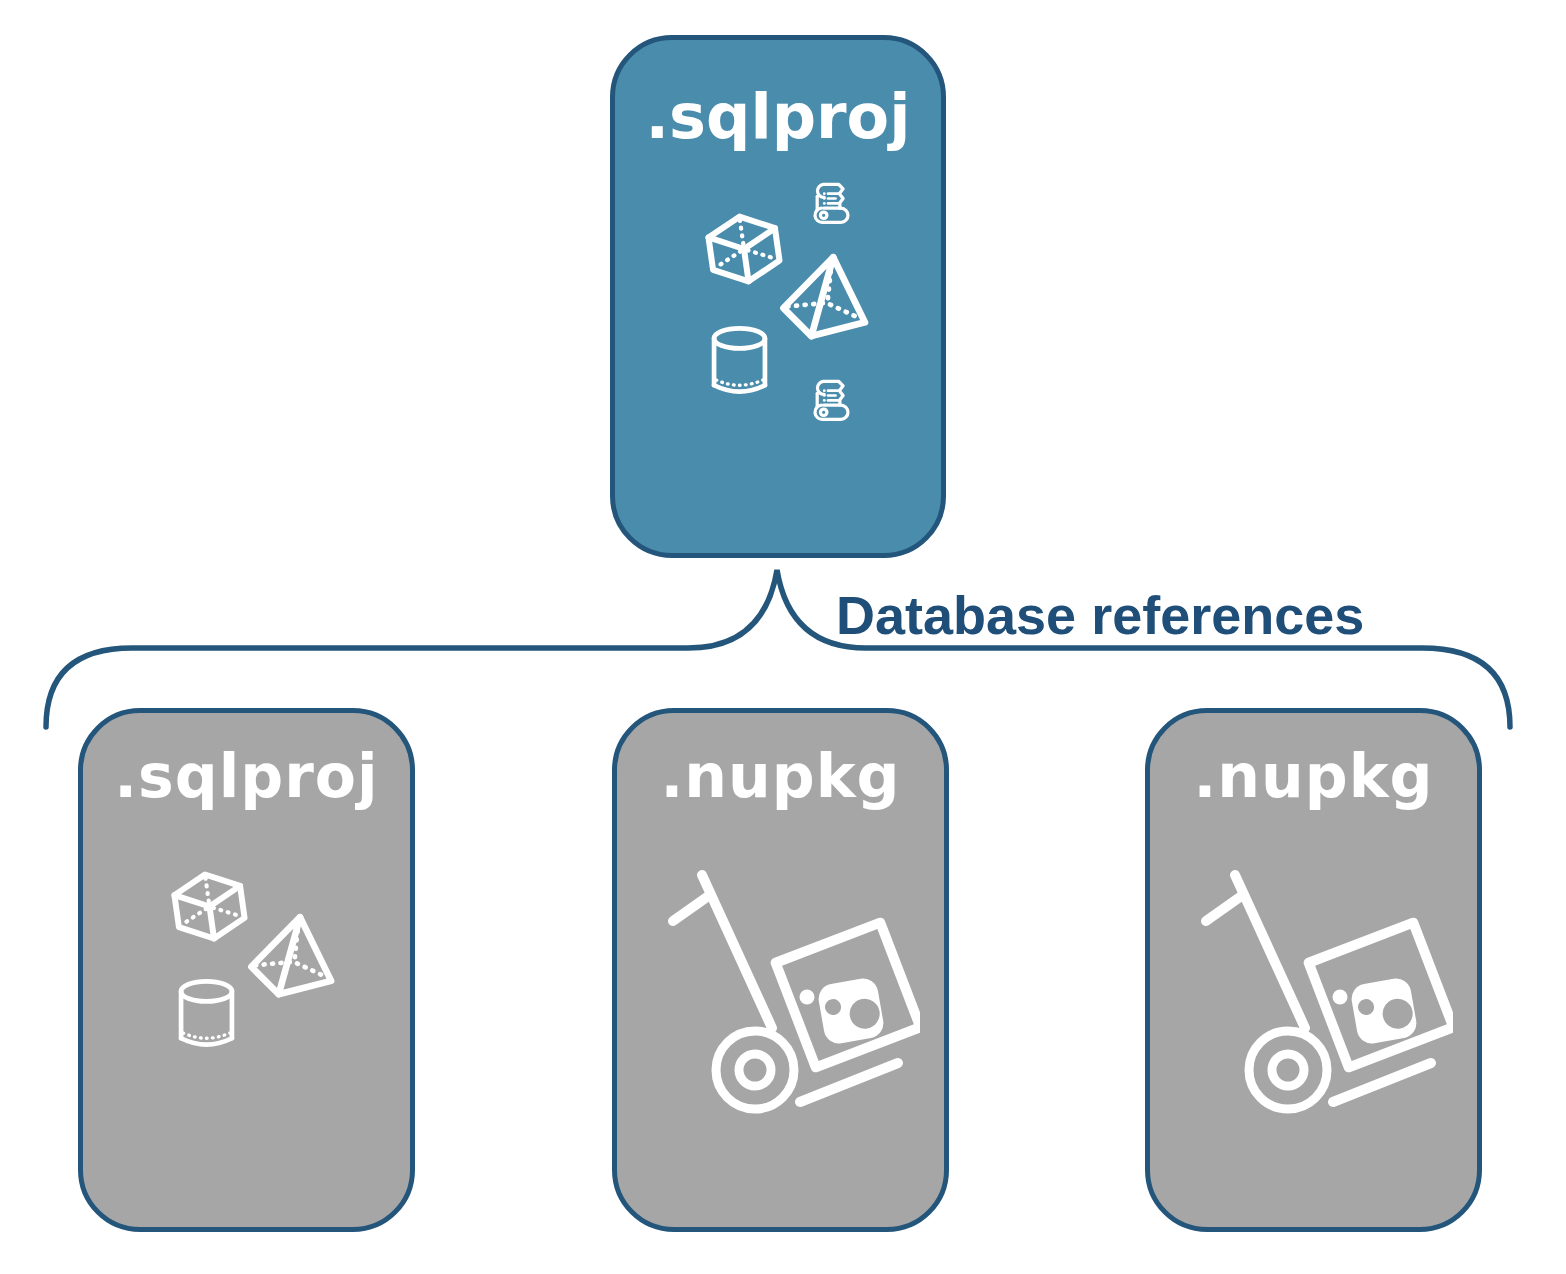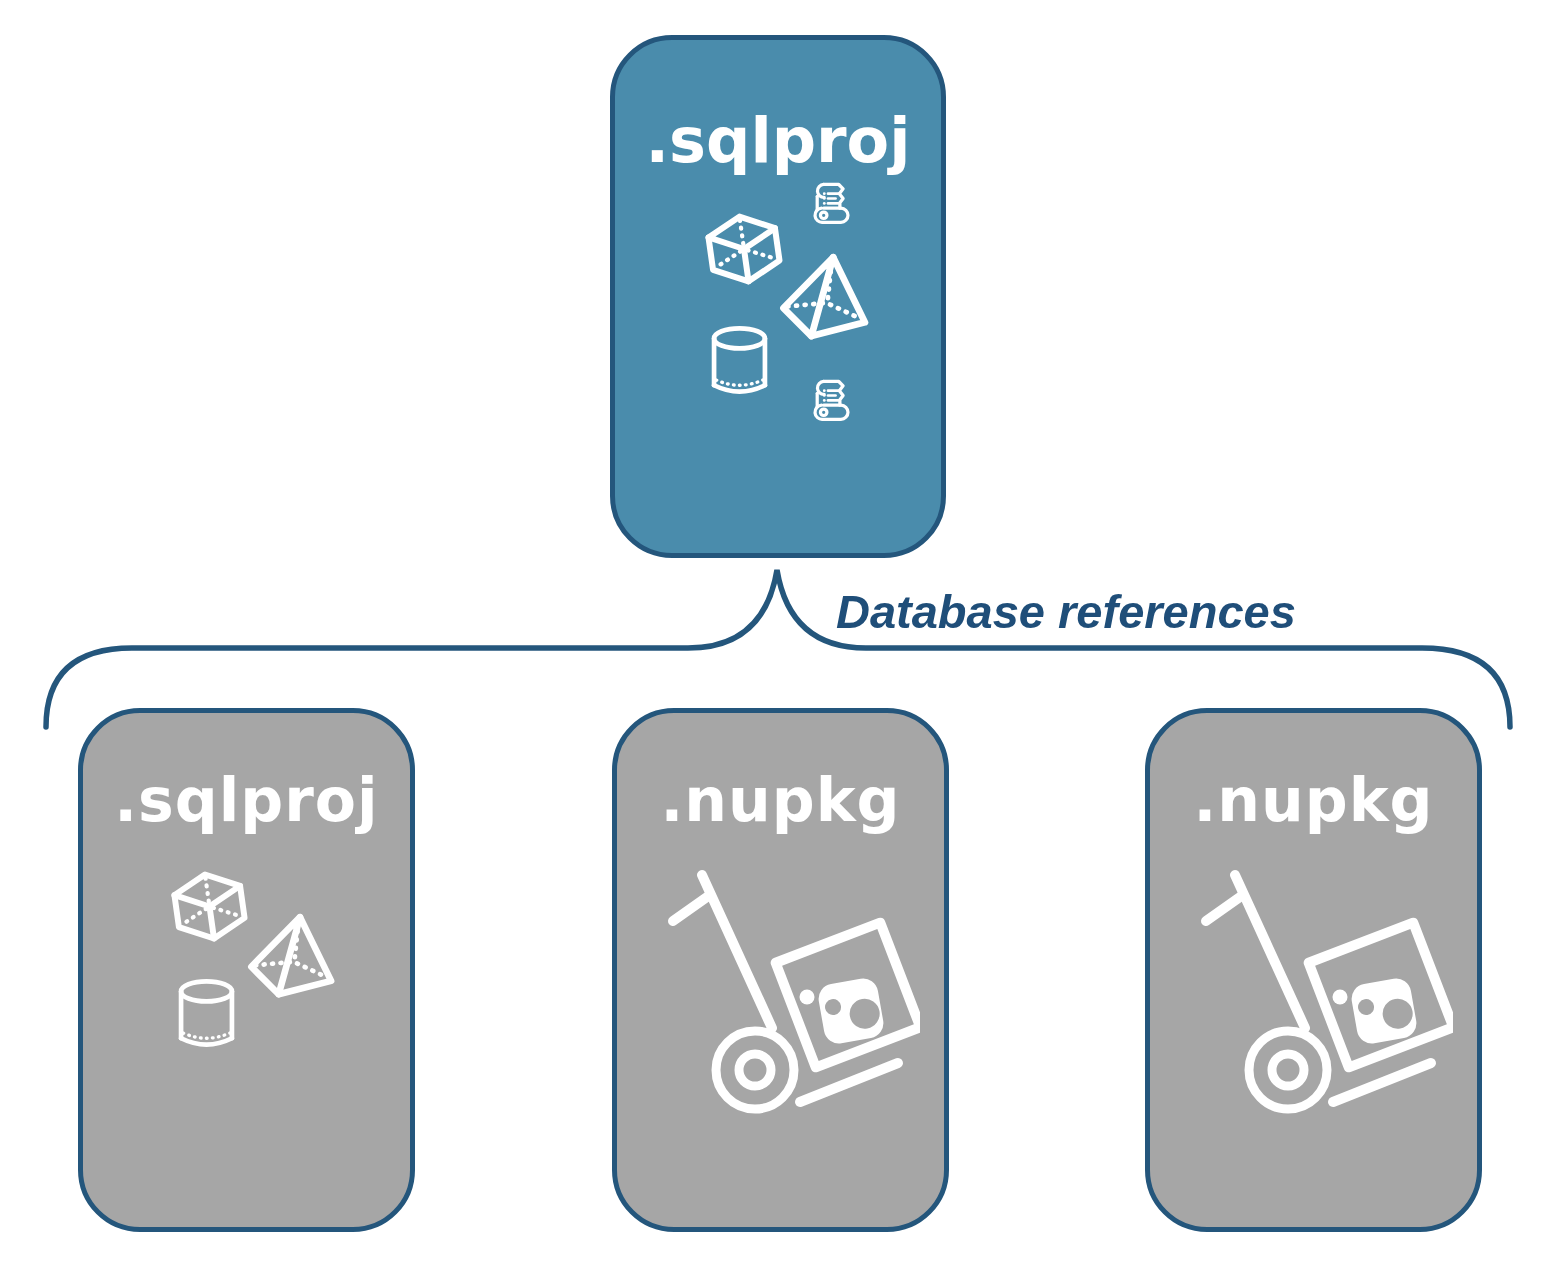--- a/index.html
+++ b/index.html
@@ -19,29 +19,29 @@
   .node{
     position:absolute;box-sizing:border-box;border:5px solid var(--line);border-radius:62px;
   }
   .node.root{left:610px;top:35px;width:336px;height:523px;background:var(--root-fill);}
   .node.child{width:337px;height:524px;background:var(--child-fill);top:708px;}
   .node.child.c0{left:78px;}
   .node.child.c1{left:612px;}
   .node.child.c2{left:1145px;}
   .node-title{
     position:absolute;left:0;right:0;text-align:center;color:#fff;font-weight:bold;
-    line-height:1.05;white-space:nowrap;margin-top:24px;
+    line-height:1.05;white-space:nowrap;
   }
   .node.root .node-title{top:44px;font-size:62px;}
   .node.child .node-title{top:32px;font-size:60px;letter-spacing:1px;}
   .icon{position:absolute;color:var(--icon);}
   .ref-label{
-    position:absolute;left:836px;top:588px;font-size:47px;font-weight:bold;
+    position:absolute;left:836px;top:588px;font-size:54px;font-weight:bold;
     color:var(--label-text);font-family:"Liberation Sans","DejaVu Sans",sans-serif;
-    white-space:nowrap;line-height:1;font-style:italic;
+    white-space:nowrap;line-height:1;
   }
 </style>
 </head>
 <body>
 
 <svg width="0" height="0" style="position:absolute" aria-hidden="true">
   <defs>
     <symbol id="i-cube" viewBox="0 0 100 100">
       <g fill="none" stroke="currentColor" stroke-width="7" stroke-linecap="round" stroke-linejoin="round" transform="rotate(-8 50 50)">
         <path d="M11,31 L50,12 L89,31 L50,50 Z"></path>

